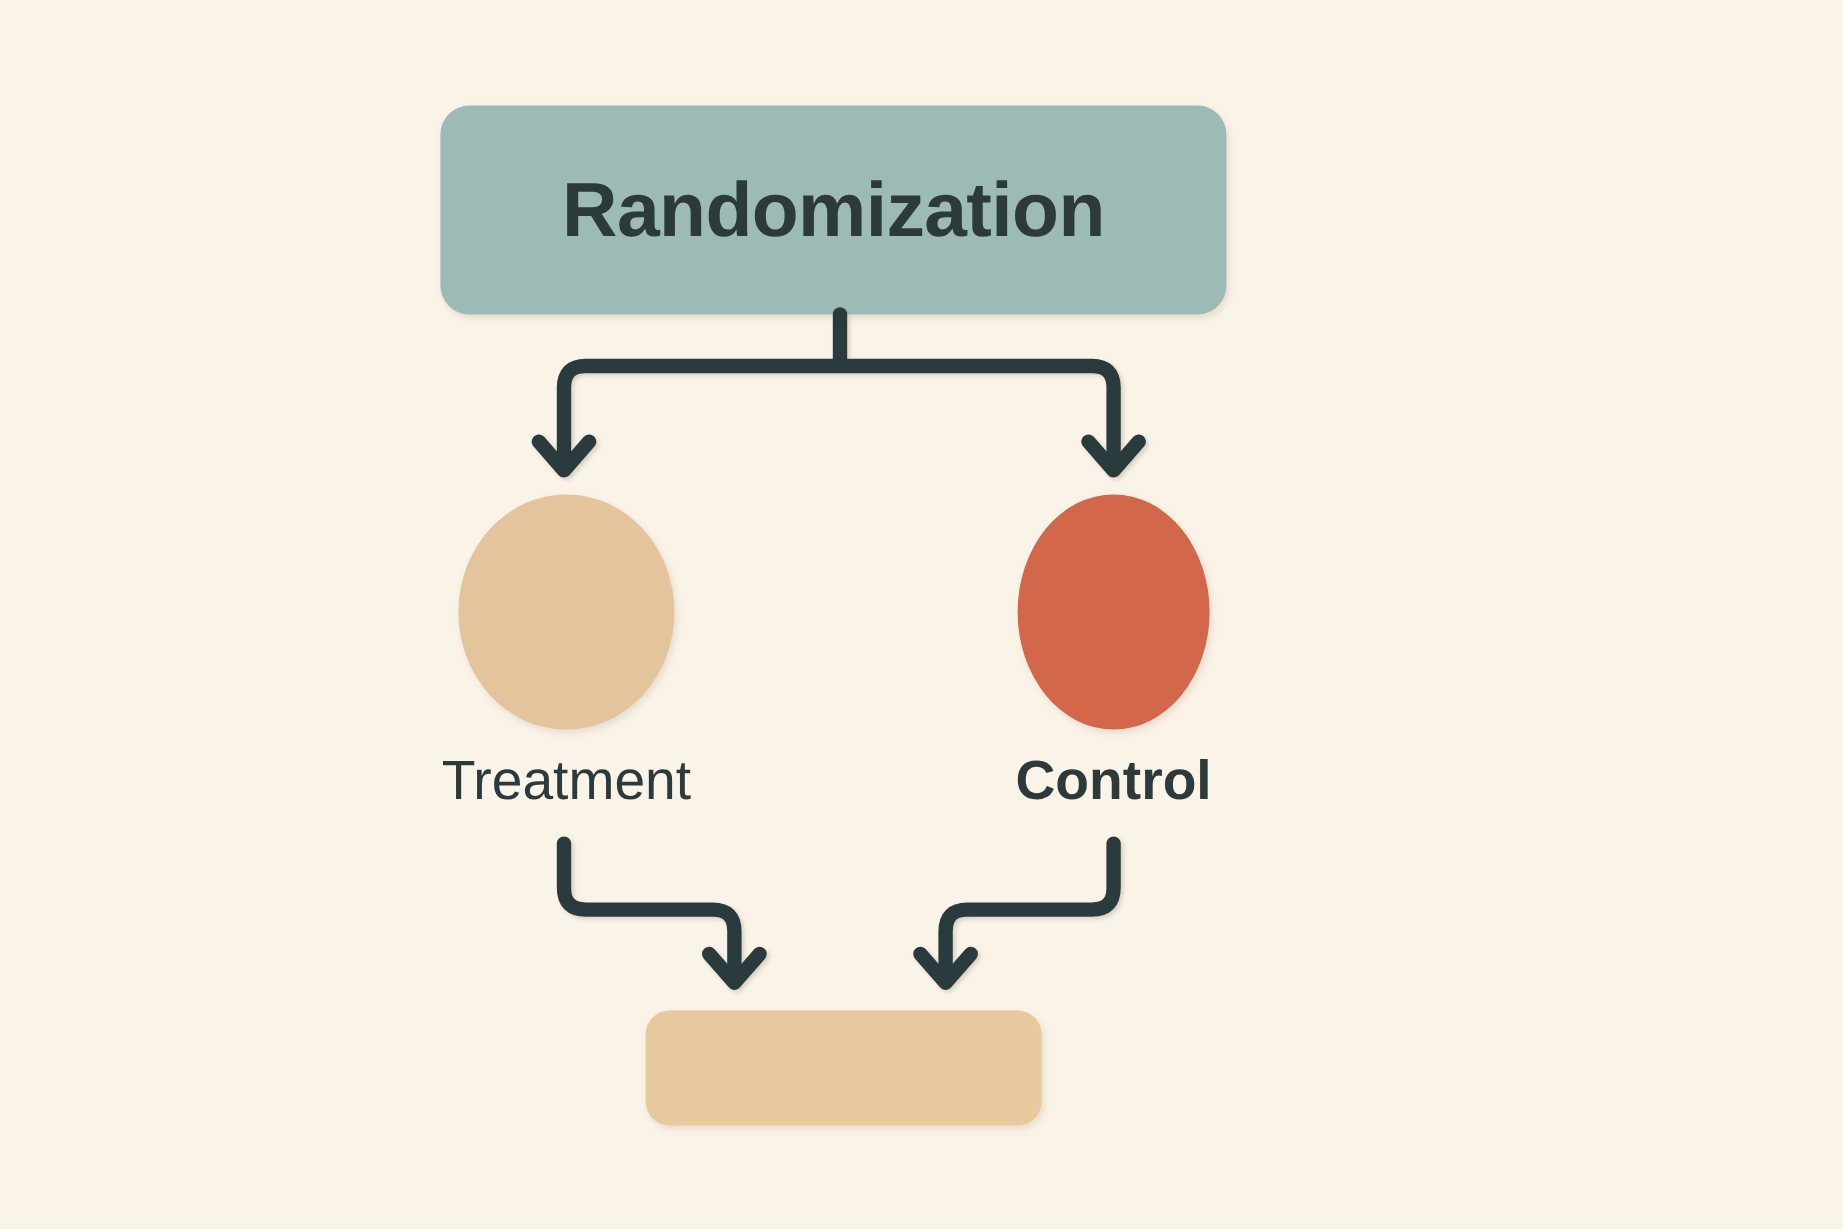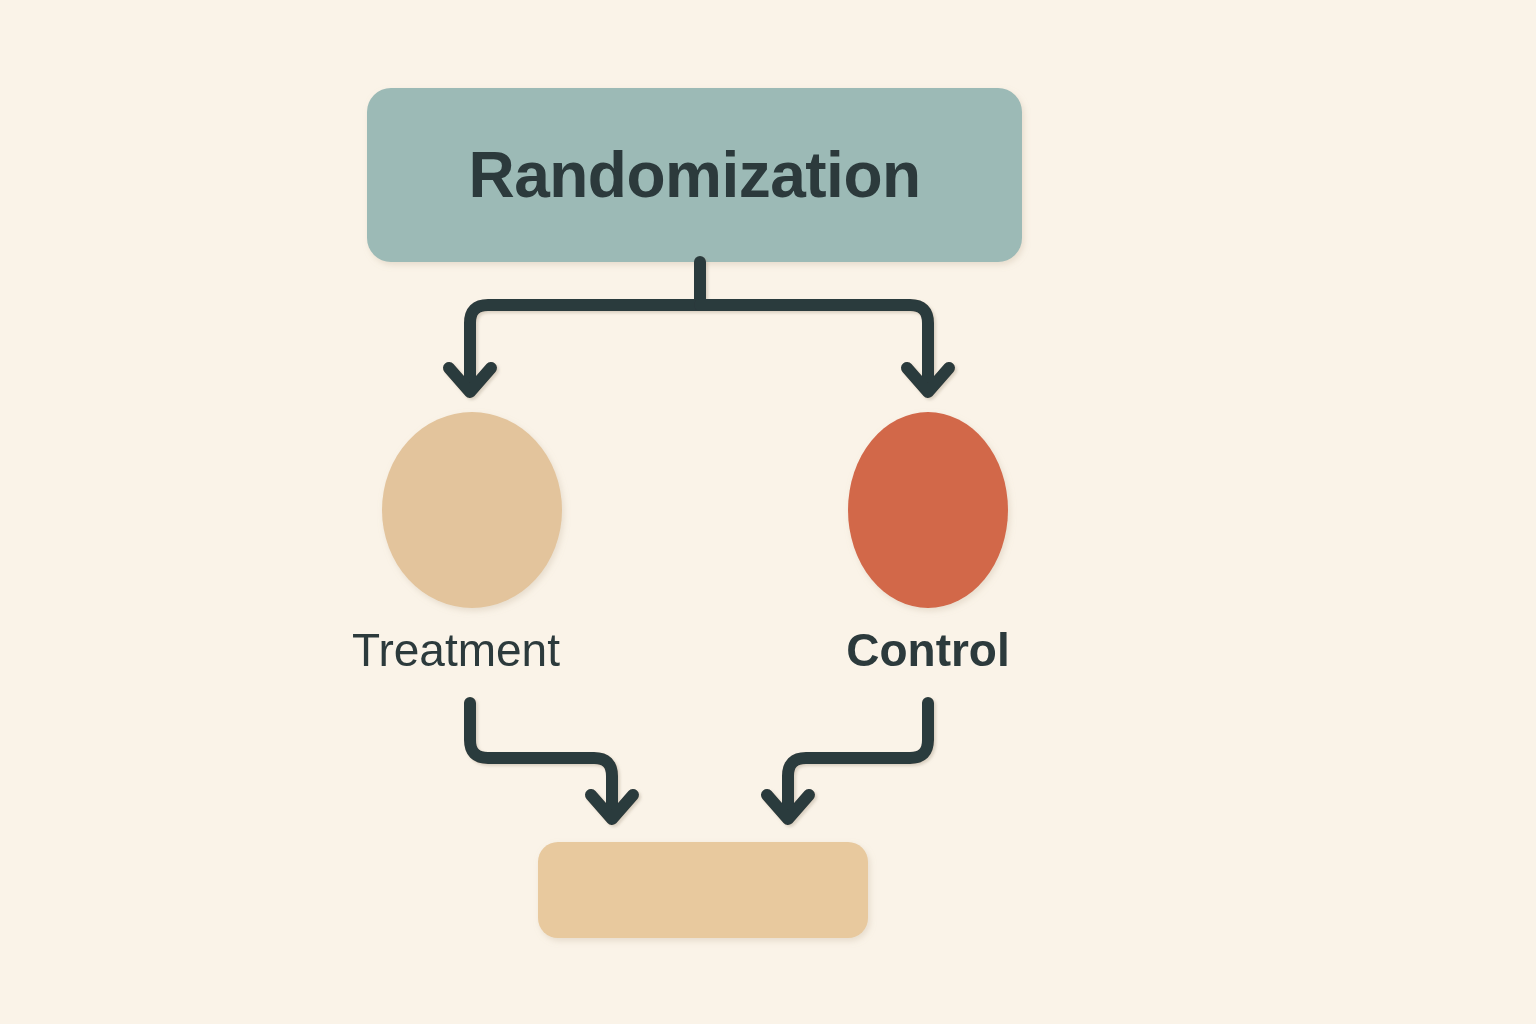--- a/index.html
+++ b/index.html
@@ -37,21 +37,21 @@
   #title-label {
     left: 367px;
     top: 131px;
     width: 655px;
     font-size: 64px;
     font-weight: bold;
     letter-spacing: -0.5px;
     line-height: 88px;
   }
   #treatment-label {
-    left: 276px;
+    left: 292px;
     top: 621px;
     width: 360px;
     font-size: 46px;
     font-weight: normal;
     line-height: 58px;
   }
   #control-label {
     left: 768px;
     top: 621px;
     width: 320px;

